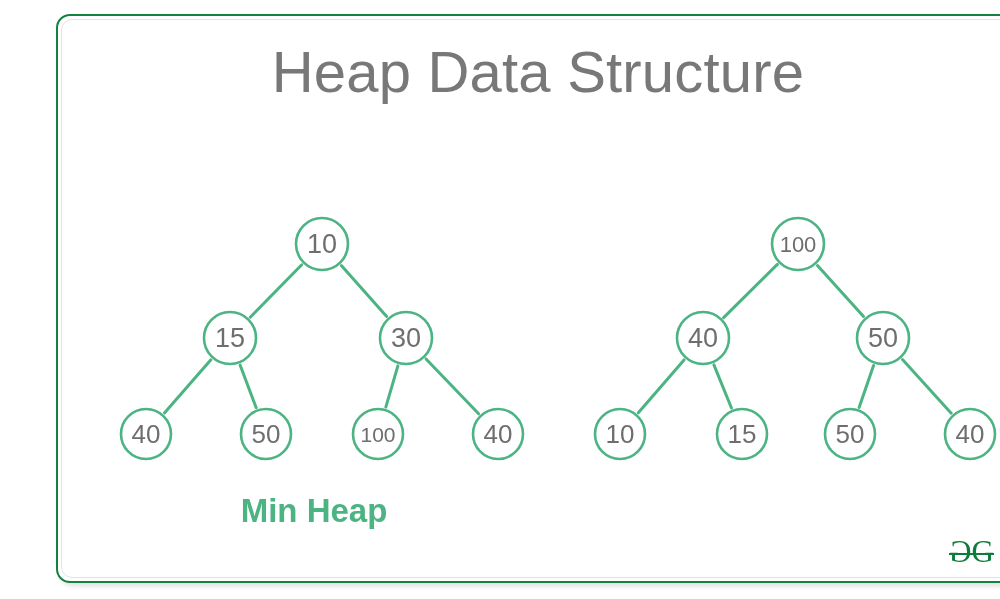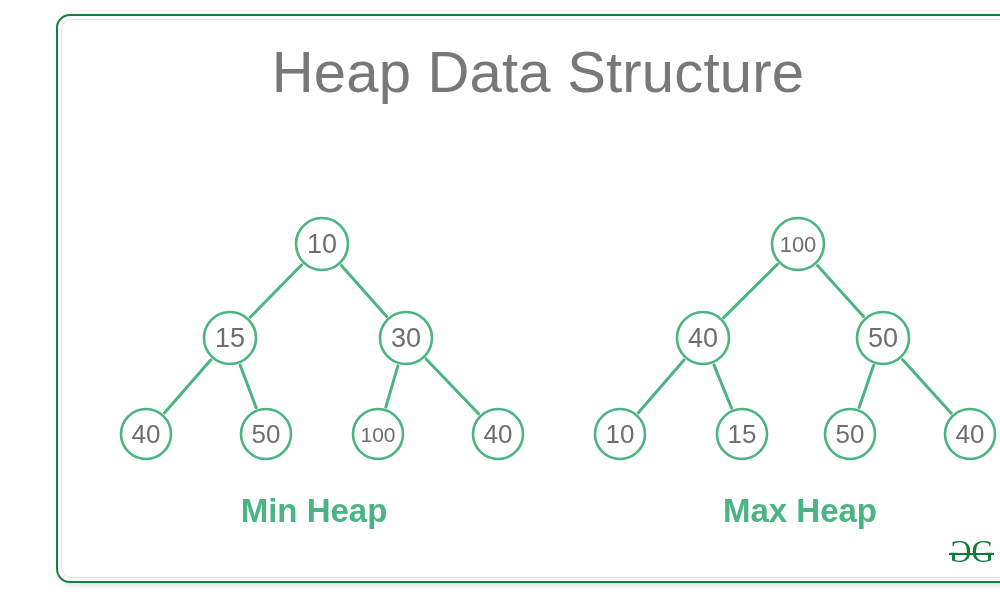--- a/index.html
+++ b/index.html
@@ -171,21 +171,20 @@
             <text x="792" y="418" text-anchor="middle" dominant-baseline="central" fill="#6e6e6e" font-size="26" font-family="&quot;Liberation Sans&quot;, sans-serif">50</text>
           </g>
           <g>
             <circle cx="912" cy="418" r="25" fill="#ffffff" stroke="#4cb383" stroke-width="2.6"></circle>
             <text x="912" y="418" text-anchor="middle" dominant-baseline="central" fill="#6e6e6e" font-size="26" font-family="&quot;Liberation Sans&quot;, sans-serif">40</text>
           </g>
         </g>
       </svg>
 
     <div class="heap-label" id="label-min-heap" style="left: 256px; top: 476px;">Min Heap</div>
-    <div class="heap-label" id="label-max-heap" style="left: 742px; top: 476px;">Max Heap</div>
 
     <div class="logo">
       <span class="logo-wrap">
         <span class="g-mirror">G</span><span>G</span>
         <span class="g-bar"></span>
       </span>
     </div>
   </div>
 </div>
 

